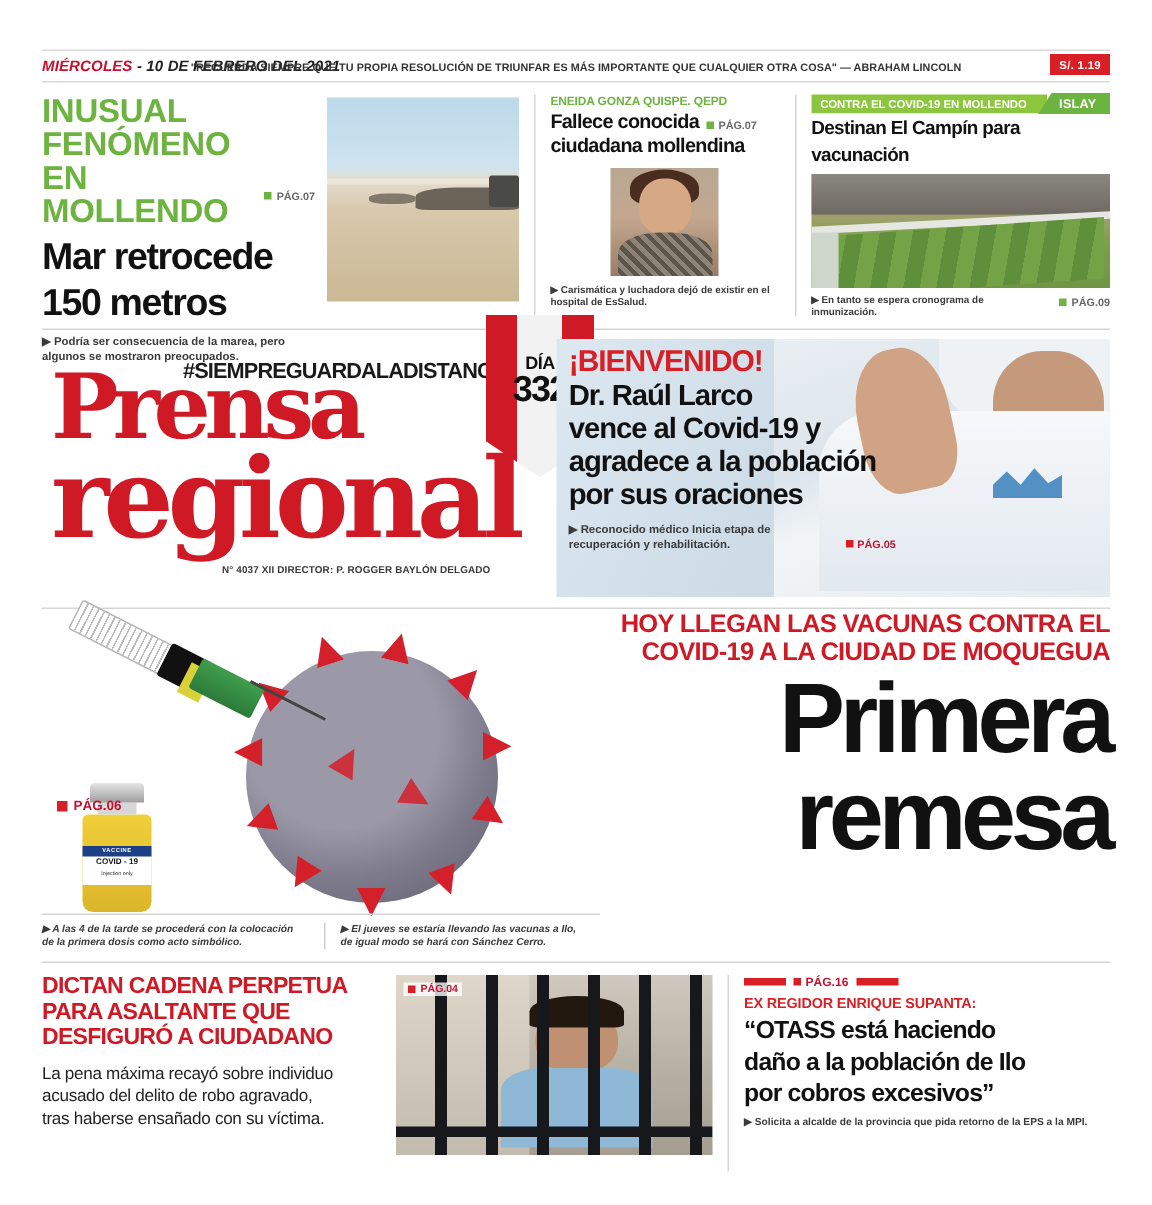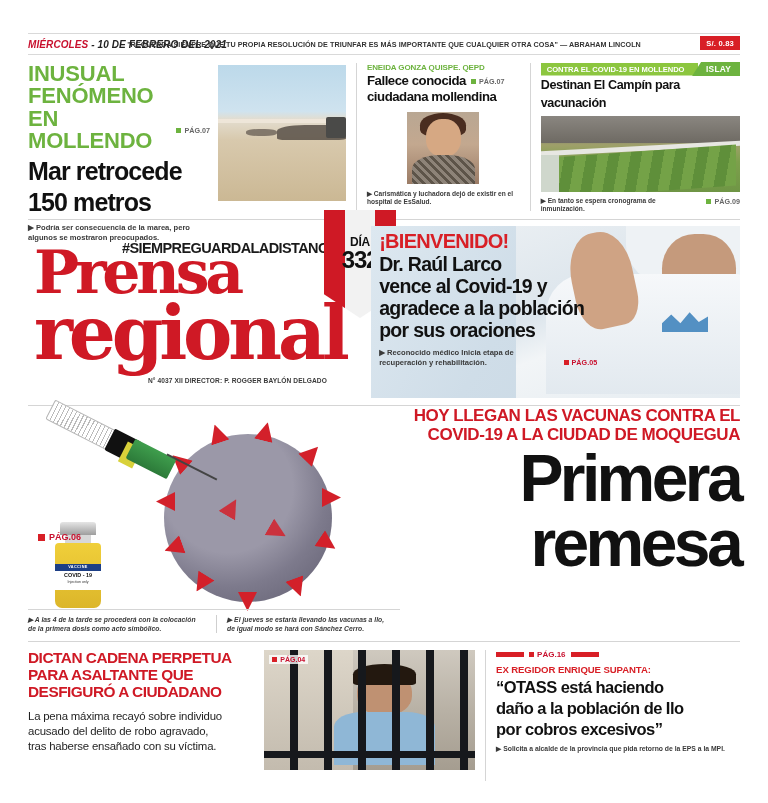--- a/index.html
+++ b/index.html
@@ -86,21 +86,21 @@
   .sq { width:5px; height:5px; display:inline-block; }
   .sq-g { background:#6DB33F; }
   .sq-r { background:#d81f26; }
 
   
   .b-kick { font-size:8px; font-weight:bold; color:#6DB33F; letter-spacing:-.1px; }
   .b-head {
     font-size:13.2px; font-weight:bold; color:#111;
     line-height:1.08; letter-spacing:-.45px; margin-top:2px;
   }
-  .b-headrow { display:flex; align-items:center; }
+  .b-headrow { display:flex; align-items:flex-end; }
   .b-photo {
     width:72px; height:72px; margin:7px auto 0;
     background:linear-gradient(#b9a793 0%, #c3a88f 45%, #9b7c66 100%);
     position:relative; overflow:hidden;
   }
   .b-photo .face {
     position:absolute; left:26%; top:10%; width:48%; height:52%;
     background:#d6a883; border-radius:46% 46% 42% 42%;
   }
   .b-photo .hair {
@@ -365,21 +365,21 @@
 <body>
 
 <div class="page">
 
   <div class="topstrip">
     <div class="tp-date">
       <span class="dw">MIÉRCOLES</span>
       <span class="dd">- 10 DE FEBRERO DEL 2021</span>
     </div>
     <div class="tp-quote">"RECUERDA SIEMPRE QUE TU PROPIA RESOLUCIÓN DE TRIUNFAR ES MÁS IMPORTANTE QUE CUALQUIER OTRA COSA" — ABRAHAM LINCOLN</div>
-    <div class="tp-price">S/. 0.83</div>
+    <div class="tp-price">S/. 1.19</div>
   </div>
 
   <div class="toprow">
 
     <div class="tcol col-a">
       <div style="width:182px;">
         <div class="kicker-green a-kick">INUSUAL FENÓMENO</div>
         <div style="display:flex;align-items:center;gap:8px;">
           <div class="kicker-green a-kick">EN MOLLENDO</div>
           <span class="tag-pag">

